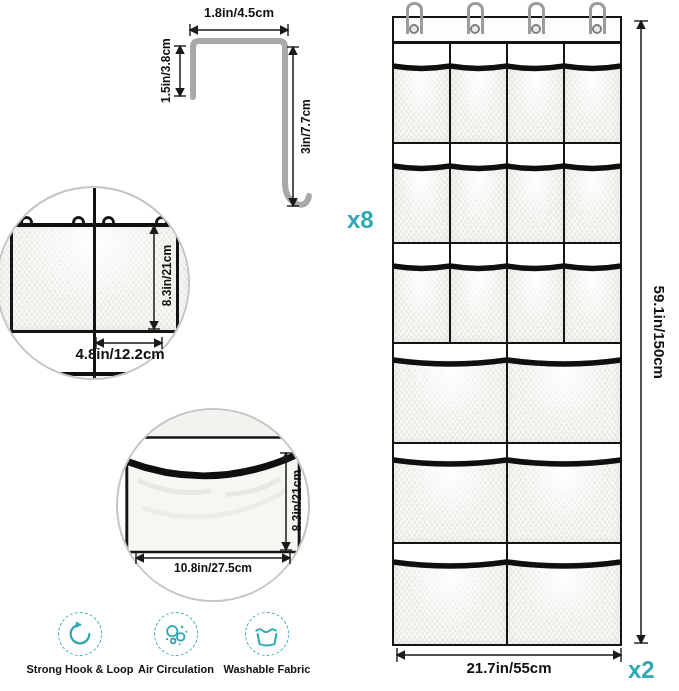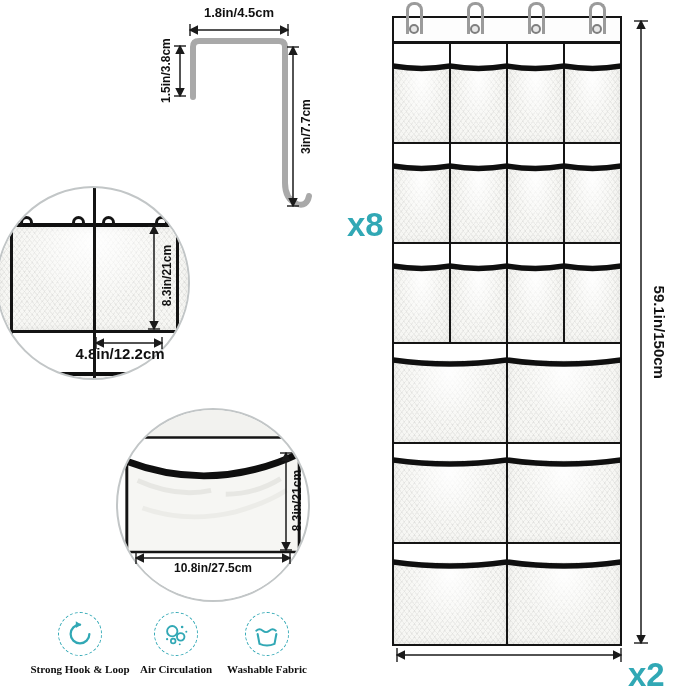--- a/index.html
+++ b/index.html
@@ -4,21 +4,21 @@
 <style>
   * { margin:0; padding:0; box-sizing:border-box; }
   html,body { background:#ffffff; }
   body { font-family:"Liberation Sans", sans-serif; }
   #canvas { position:relative; width:679px; height:691px; background:#fff; overflow:hidden; }
 
   
   .label { position:absolute; font-weight:700; color:#111; text-align:center; white-space:nowrap; line-height:1.1; }
   .rot   { transform:rotate(-90deg); }
   .rot-cw{ transform:rotate(90deg); }
-  .count { position:absolute; font-weight:700; color:var(--accent,#31a8b5); font-size:33px; white-space:nowrap; }
+  .count { position:absolute; font-weight:700; color:var(--accent,#31a8b5); font-size:24px; white-space:nowrap; }
 
   
   .organizer { position:absolute; left:392px; top:16px; width:230px; height:630px;
                border:2px solid #141414; background:#fff; }
   .band { position:relative; height:26px; background:#fdfdfd; border-bottom:3px solid #141414; }
   .door-hook { position:absolute; top:-16px; width:17px; height:32px;
                border:3px solid #9b9b9b; border-bottom:none; border-radius:8px 8px 0 0; }
   .grommet { position:absolute; top:6px; width:10px; height:10px; border-radius:50%;
              background:#e8e8e8; border:2px solid #7f7f7f; }
   .o-row { display:flex; height:100px; border-bottom:2px solid #141414; }
@@ -44,21 +44,21 @@
   .seam-h { position:absolute; left:0; right:0; height:3px; background:#141414; }
   .binding{ position:absolute; left:0; right:0; height:4px; background:#0f0f0f; }
   .tab { position:absolute; top:28px; width:13px; height:10px; border:3px solid #141414;
          border-bottom:none; border-radius:7px 7px 0 0; }
   .mesh-area { position:absolute; left:0; right:0; }
 
   
   .feature { position:absolute; display:flex; flex-direction:column; align-items:center; gap:7px; }
   .fcircle { width:44px; height:44px; border-radius:50%; border:1.7px dashed var(--accent,#31a8b5);
              color:var(--accent,#31a8b5); display:flex; align-items:center; justify-content:center; }
-  .feature .label { position:static; font-size:11px;font-family:Liberation Serif, serif; }
+  .feature .label { position:static; font-size:11px; }
 
   
   #overlay { position:absolute; left:0; top:0; pointer-events:none; }
   .dim { stroke:#1a1a1a; stroke-width:1.5; }
   .tick { stroke:#1a1a1a; stroke-width:1.4; }
 </style>
 </head>
 <body>
 
 <div id="canvas">
@@ -280,20 +280,21 @@
     </div>
     <div class="label">Washable Fabric</div>
   </div>
 
   <div class="label" style="left:184px; top:6px; width:110px; font-size:13px">1.8in/4.5cm</div>
   <div class="label rot" style="left:117px; top:64px; width:100px; font-size:12px">1.5in/3.8cm</div>
   <div class="label rot" style="left:257px; top:120px; width:100px; font-size:12px">3in/7.7cm</div>
   <div class="count" style="left:347px; top:206px">x8</div>
 
   <div class="label rot-cw" style="left:594px; top:324px; width:130px; font-size:15px">59.1in/150cm</div>
+  <div class="label" style="left:439px; top:660px; width:140px; font-size:15px">21.7in/55cm</div>
   <div class="count" style="left:628px; top:656px">x2</div>
 
   <div class="label rot" style="left:123px; top:269px; width:90px; font-size:12px">8.3in/21cm</div>
   <div class="label" style="left:72px; top:346px; width:96px; font-size:15px">4.8in/12.2cm</div>
 
   <div class="label rot" style="left:253px; top:494px; width:90px; font-size:12px">8.3in/21cm</div>
   <div class="label" style="left:153px; top:562px; width:120px; font-size:12px">10.8in/27.5cm</div>
 
   <svg id="overlay" width="679" height="691" viewBox="0 0 679 691">
     <defs>

